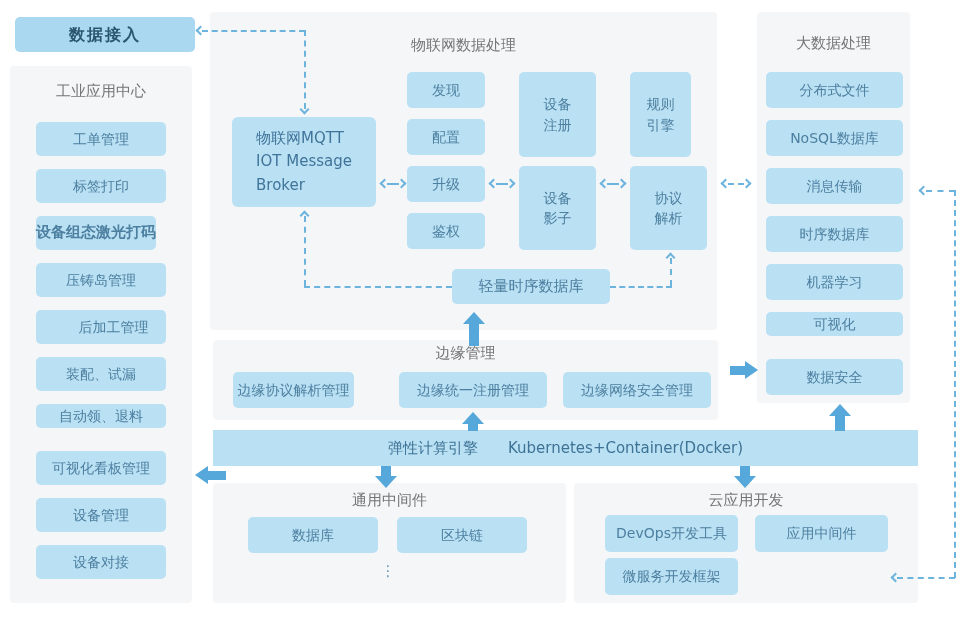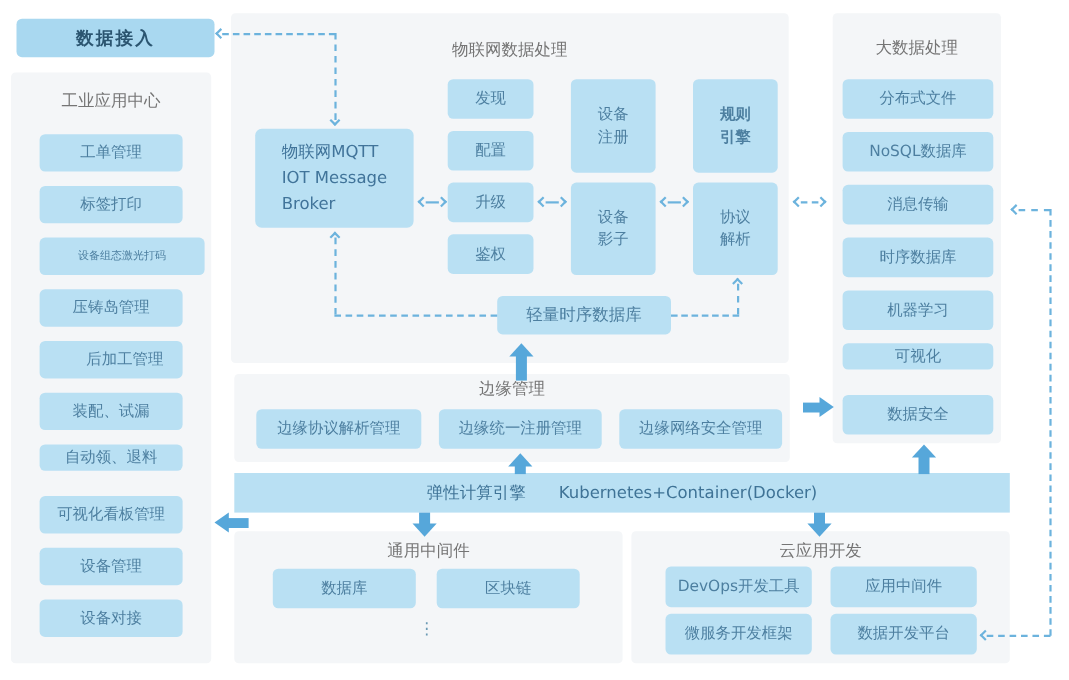--- a/index.html
+++ b/index.html
@@ -44,21 +44,21 @@
 <body>
 
 <div class="canvas">
 
   <div class="node accent" style="left:15px;top:17px;width:180px;height:35px;">数据接入</div>
 
   <div class="panel" style="left:10px;top:66px;width:182px;height:537px;"></div>
   <div class="ptitle" style="left:10px;top:82px;width:182px;">工业应用中心</div>
   <div class="node" style="left:36px;top:122px;width:130px;height:34px;">工单管理</div>
   <div class="node" style="left:36px;top:169px;width:130px;height:34px;">标签打印</div>
-  <div class="node" style="left:36px;top:216px;width:150px;height:34px;font-size:10px;">设备组态激光打码</div>
+  <div class="node" style="left:36px;top:216px;width:120px;height:34px;font-size:15px;font-weight:bold;">设备组态激光打码</div>
   <div class="node" style="left:36px;top:263px;width:130px;height:34px;">压铸岛管理</div>
   <div class="node" style="left:36px;top:310px;width:130px;height:34px;padding-left:25px;">后加工管理</div>
   <div class="node" style="left:36px;top:357px;width:130px;height:34px;">装配、试漏</div>
   <div class="node" style="left:36px;top:404px;width:130px;height:24px;">自动领、退料</div>
   <div class="node" style="left:36px;top:451px;width:130px;height:34px;">可视化看板管理</div>
   <div class="node" style="left:36px;top:498px;width:130px;height:34px;">设备管理</div>
   <div class="node" style="left:36px;top:545px;width:130px;height:34px;">设备对接</div>
 
   <div class="panel" style="left:210px;top:12px;width:507px;height:318px;"></div>
   <div class="ptitle" style="left:210px;top:36px;width:507px;">物联网数据处理</div>
@@ -66,59 +66,58 @@
 IOT Message
 Broker</div>
   <div class="node" style="left:407px;top:72px;width:78px;height:36px;">发现</div>
   <div class="node" style="left:407px;top:119px;width:78px;height:36px;">配置</div>
   <div class="node" style="left:407px;top:166px;width:78px;height:36px;">升级</div>
   <div class="node" style="left:407px;top:213px;width:78px;height:36px;">鉴权</div>
   <div class="node" style="left:519px;top:72px;width:77px;height:85px;">设备
 注册</div>
   <div class="node" style="left:519px;top:166px;width:77px;height:84px;">设备
 影子</div>
-  <div class="node" style="left:630px;top:72px;width:77px;height:85px;font-weight:bold;">规则
+  <div class="node" style="left:630px;top:72px;width:61px;height:85px;">规则
 引擎</div>
   <div class="node tsdb" style="left:452px;top:269px;width:158px;height:35px;">轻量时序数据库</div>
   <div class="node" style="left:630px;top:166px;width:77px;height:84px;">协议
 解析</div>
 
   <div class="panel" style="left:757px;top:12px;width:153px;height:391px;"></div>
   <div class="ptitle" style="left:757px;top:34px;width:153px;">大数据处理</div>
   <div class="node" style="left:766px;top:72px;width:137px;height:36px;">分布式文件</div>
   <div class="node" style="left:766px;top:120px;width:137px;height:36px;">NoSQL数据库</div>
   <div class="node" style="left:766px;top:168px;width:137px;height:36px;">消息传输</div>
   <div class="node" style="left:766px;top:216px;width:137px;height:36px;">时序数据库</div>
   <div class="node" style="left:766px;top:264px;width:137px;height:36px;">机器学习</div>
   <div class="node" style="left:766px;top:312px;width:137px;height:24px;">可视化</div>
   <div class="node" style="left:766px;top:359px;width:137px;height:36px;">数据安全</div>
 
   <div class="panel" style="left:213px;top:340px;width:505px;height:80px;"></div>
   <div class="ptitle" style="left:213px;top:344px;width:505px;">边缘管理</div>
-  <div class="node" style="left:233px;top:372px;width:150px;height:36px;">边缘协议解析管理</div>
+  <div class="node" style="left:233px;top:372px;width:121px;height:36px;">边缘协议解析管理</div>
   <div class="node" style="left:399px;top:372px;width:148px;height:36px;">边缘统一注册管理</div>
   <div class="node" style="left:563px;top:372px;width:148px;height:36px;">边缘网络安全管理</div>
 
   <div class="bar" style="left:213px;top:430px;width:705px;height:36px;">
     <span>弹性计算引擎</span>
     <span>Kubernetes+Container(Docker)</span>
   </div>
 
   <div class="panel" style="left:213px;top:483px;width:353px;height:120px;"></div>
   <div class="ptitle" style="left:213px;top:491px;width:353px;">通用中间件</div>
   <div class="node" style="left:248px;top:517px;width:130px;height:36px;">数据库</div>
   <div class="node" style="left:397px;top:517px;width:130px;height:36px;">区块链</div>
   <div class="dots" style="left:378px;top:567px;width:20px;height:28px;">⋮</div>
 
   <div class="panel" style="left:574px;top:483px;width:344px;height:120px;"></div>
   <div class="ptitle" style="left:574px;top:491px;width:344px;">云应用开发</div>
   <div class="node" style="left:605px;top:515px;width:133px;height:37px;">DevOps开发工具</div>
   <div class="node" style="left:755px;top:515px;width:133px;height:37px;">应用中间件</div>
   <div class="node" style="left:605px;top:558px;width:133px;height:37px;">微服务开发框架</div>
-  <div class="node" style="left:755px;top:558px;width:133px;height:37px;">数据开发平台</div>
 
   <div class="dash-h" style="left:202px;top:30px;width:103px;"></div>
   <div class="chev left" style="left:197px;top:27px;"></div>
   <div class="dash-v" style="left:304px;top:30px;height:79px;"></div>
   <div class="chev down" style="left:301px;top:106px;"></div>
 
   <div class="chev up" style="left:301px;top:212px;"></div>
   <div class="dash-v" style="left:304px;top:216px;height:70px;"></div>
   <div class="dash-h" style="left:304px;top:286px;width:148px;"></div>
 

